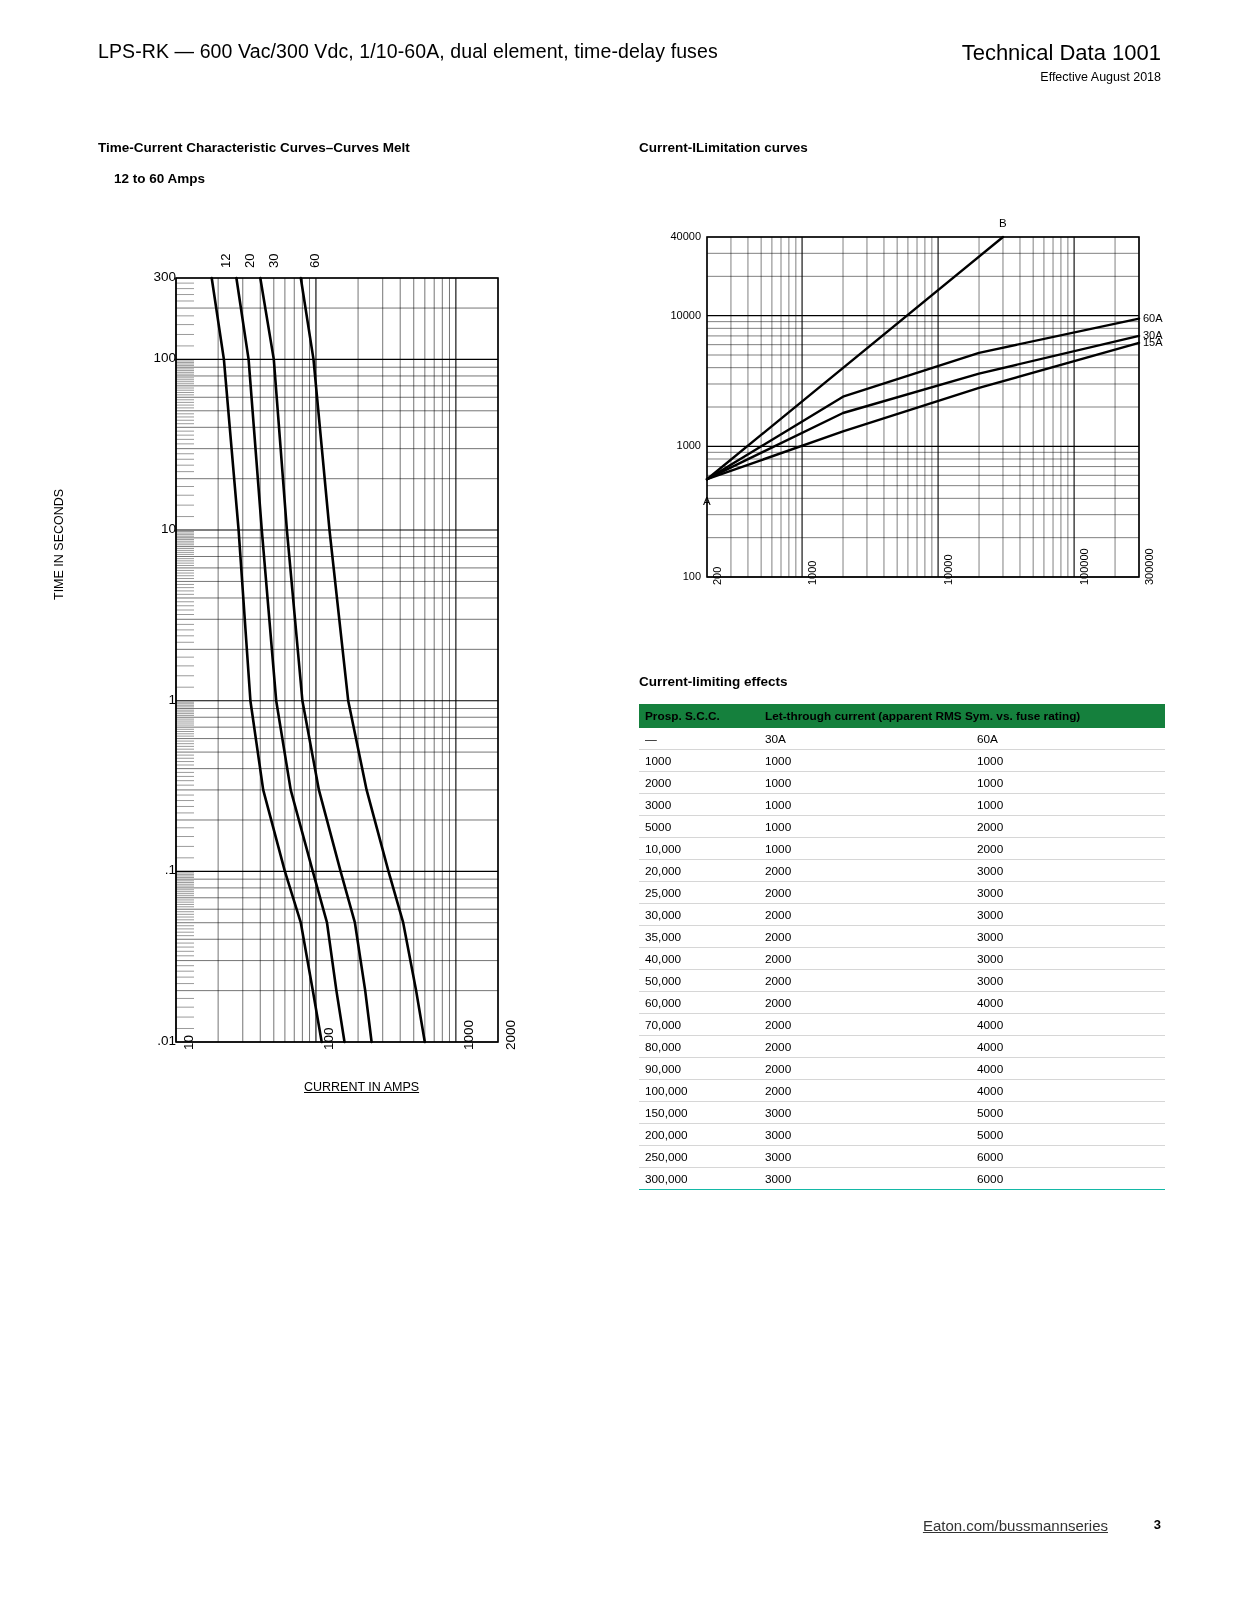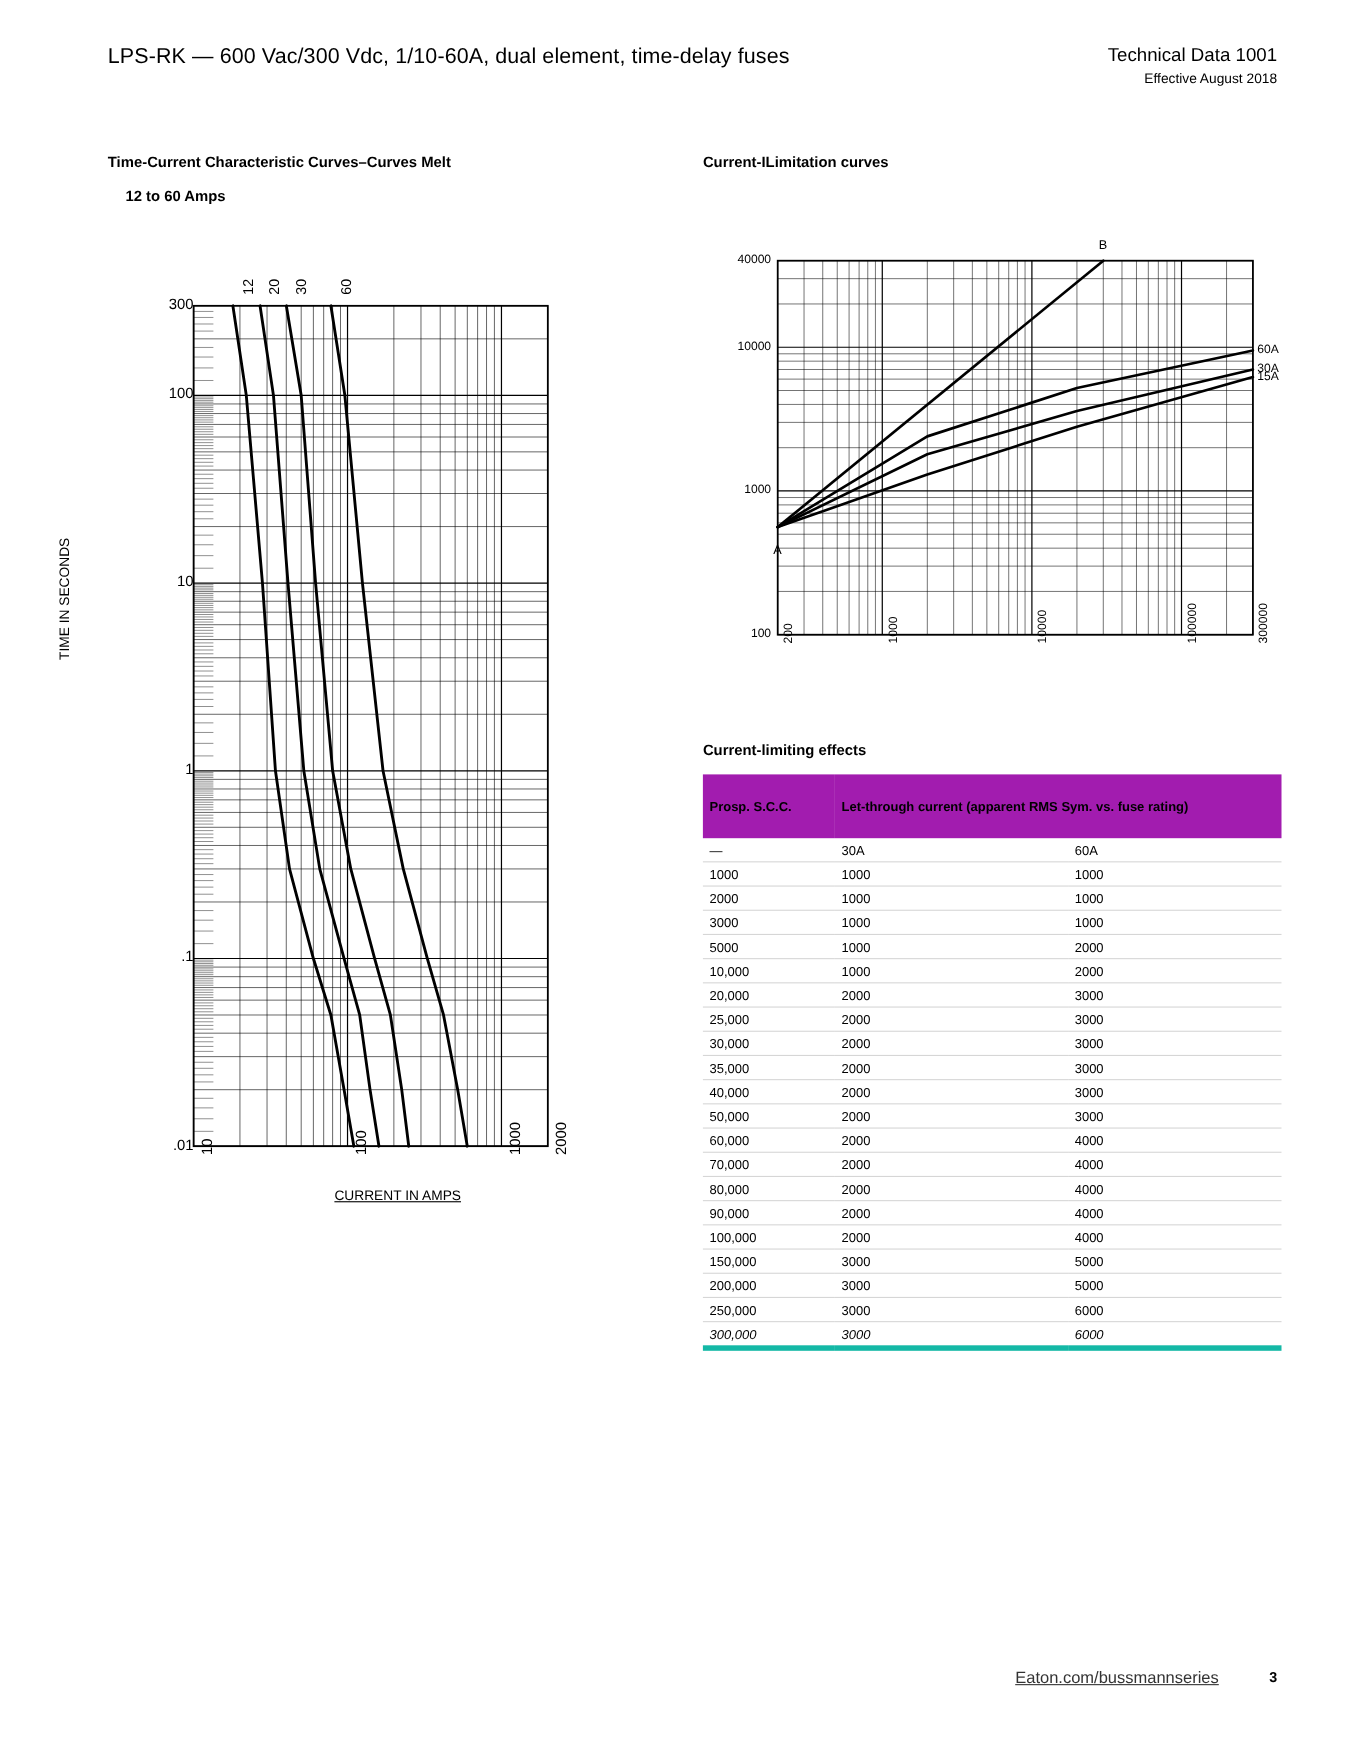--- a/index.html
+++ b/index.html
@@ -13,21 +13,21 @@
   }
   .page { position:relative; width:1236px; height:1600px; }
 
   
   .header {
     position:absolute; left:98px; top:40px; right:75px;
     display:flex; justify-content:space-between; align-items:flex-start;
   }
   .header-title { font-size:19.5px; letter-spacing:0.1px; }
   .header-right { text-align:right; }
-  .header-doc { font-size:17px; }
+  .header-doc { font-size:22px; }
   .header-eff { font-size:12.5px; font-weight:normal; margin-top:4px; }
 
   
   .sec-title { font-size:13.5px; font-weight:bold; }
   #tcc-title1 { position:absolute; left:98px; top:140px; }
   #tcc-title2 { position:absolute; left:98px; top:171px;margin-left:16px; }
   #cl-title   { position:absolute; left:639px; top:140px; }
   #cle-title  { position:absolute; left:639px; top:674px; }
 
   
@@ -46,27 +46,27 @@
   
   #cl-chart { position:absolute; left:639px; top:215px; width:520px; height:420px; }
   .cl-ytick { position:absolute; text-align:right; font-size:11px; width:56px; }
   .cl-xtick { position:absolute; font-size:11px; transform:rotate(-90deg); transform-origin:left top; white-space:nowrap; }
   .cl-note { position:absolute; font-size:11.5px; }
   .cl-rlbl { position:absolute; font-size:11px; }
 
   
   #cle-table { position:absolute; left:639px; top:704px; width:526px; border-collapse:collapse; }
   #cle-table th {
-    background:#a21caf; font-size:11.8px; font-weight:bold; text-align:left;
-    padding:22px 6px; border:none;
+    background:#15803d; font-size:11.8px; font-weight:bold; text-align:left;
+    padding:5px 6px; border:none;
   }
   #cle-table td {
     font-size:11.8px; padding:3.5px 6px; border-bottom:1px solid #d6d6d6;
   }
-  #cle-table tr:last-child td { border-bottom:5px solid #14b8a6;font-style:italic; }
+  #cle-table tr:last-child td { border-bottom:1px solid #14b8a6; }
   .col1 { width:108px; }
   .col2 { width:200px; }
 
   
   #footer { position:absolute; left:0; right:0; top:1517px; }
   #footer-text { position:absolute; right:128px; font-size:15px; color:#333;text-decoration:underline; }
   #footer-page { position:absolute; right:75px; font-size:13px; font-weight:bold; }
 </style>
 </head>
 <body>

